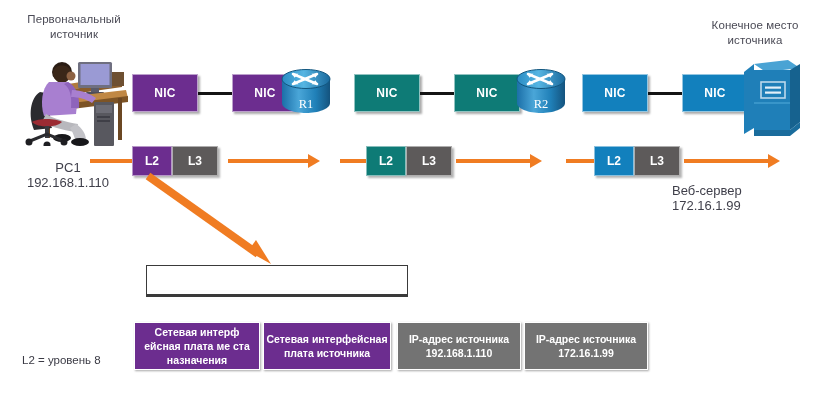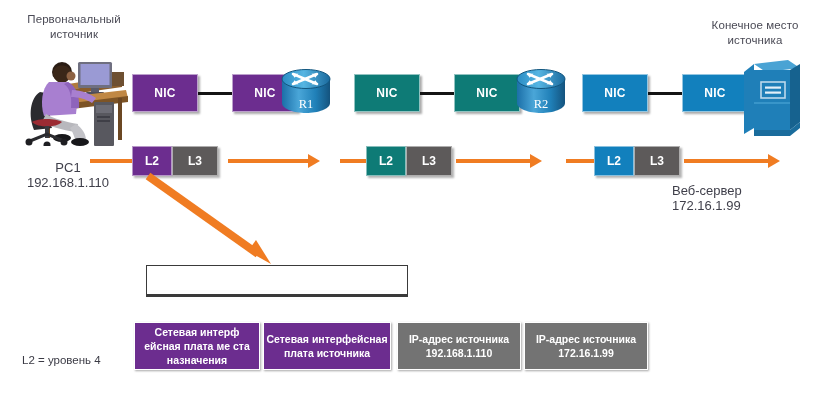--- a/index.html
+++ b/index.html
@@ -398,16 +398,16 @@
     <div class="detail-cell gray" style="width:124px; margin-left:3px;">
       <span>
         <span style="display:block;">IP-адрес источника</span>
         <span style="display:block;">172.16.1.99</span>
       </span>
     </div>
   </div>
 
 
   <div class="abs" style="left:22px; top:350px;">
-    <div class="legend-line">L2 = уровень 4</div>
+    <div class="legend-line">L2 = уровень 8</div>
   </div>
 
 </div>
 
 </body></html>

